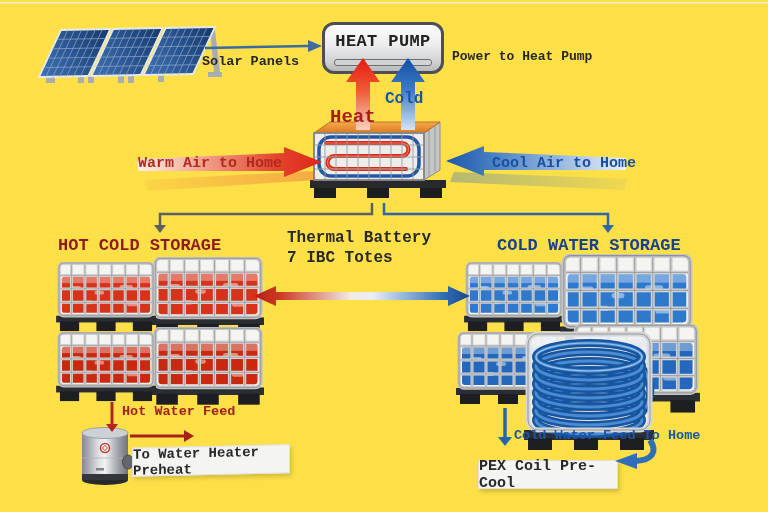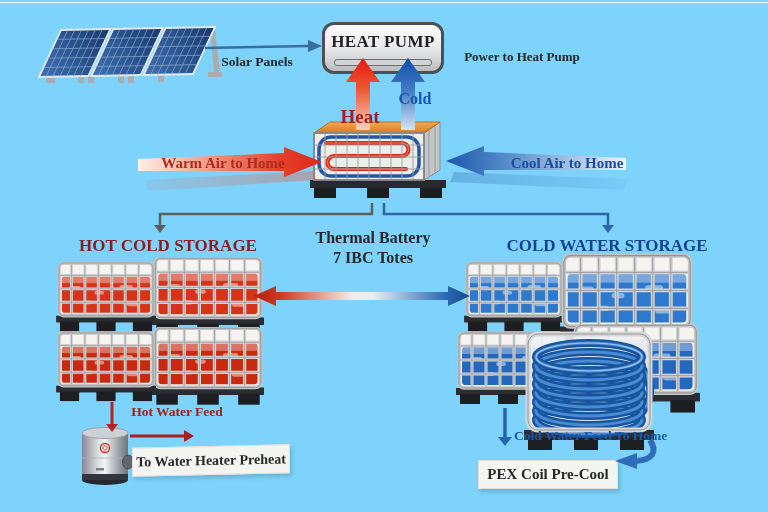--- a/index.html
+++ b/index.html
@@ -1,22 +1,22 @@
 <!DOCTYPE html>
 <html><head>
 <meta charset="utf-8">
 <style>
   html,body{margin:0;padding:0;background:#ffffff;}
   #stage{
-    position:relative;width:768px;height:512px;background:#7dd3fc;overflow:hidden;
-    font-family:Liberation Serif, serif;color:#26282a;
+    position:relative;width:768px;height:512px;background:#fde047;overflow:hidden;
+    font-family:Liberation Mono, monospace;color:#26282a;
   }
   .abs{position:absolute;}
   .lbl{position:absolute;font-weight:bold;white-space:nowrap;}
-  .center{text-align:center;}
+  .center{}
   .dark{color:#26282a;}
   .hot-text{color:#a61e22;}
   .hot-title{color:#8e1b1f;}
   .cold-text{color:#1b4fa3;}
   .cold-title{color:#15418f;}
   .banner{
     position:absolute;background:#f4f4f1;border:1px solid #e0e0dc;
     box-shadow:2px 3px 4px rgba(0,0,0,.16);display:flex;align-items:center;justify-content:center;
     font-weight:bold;color:#26282a;
   }

